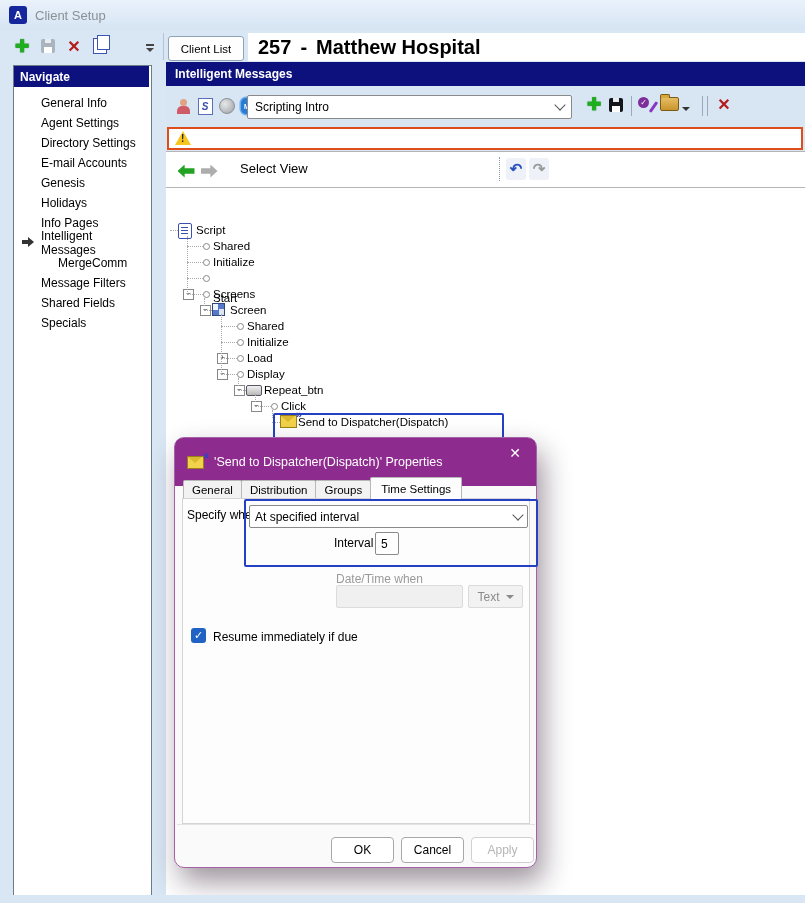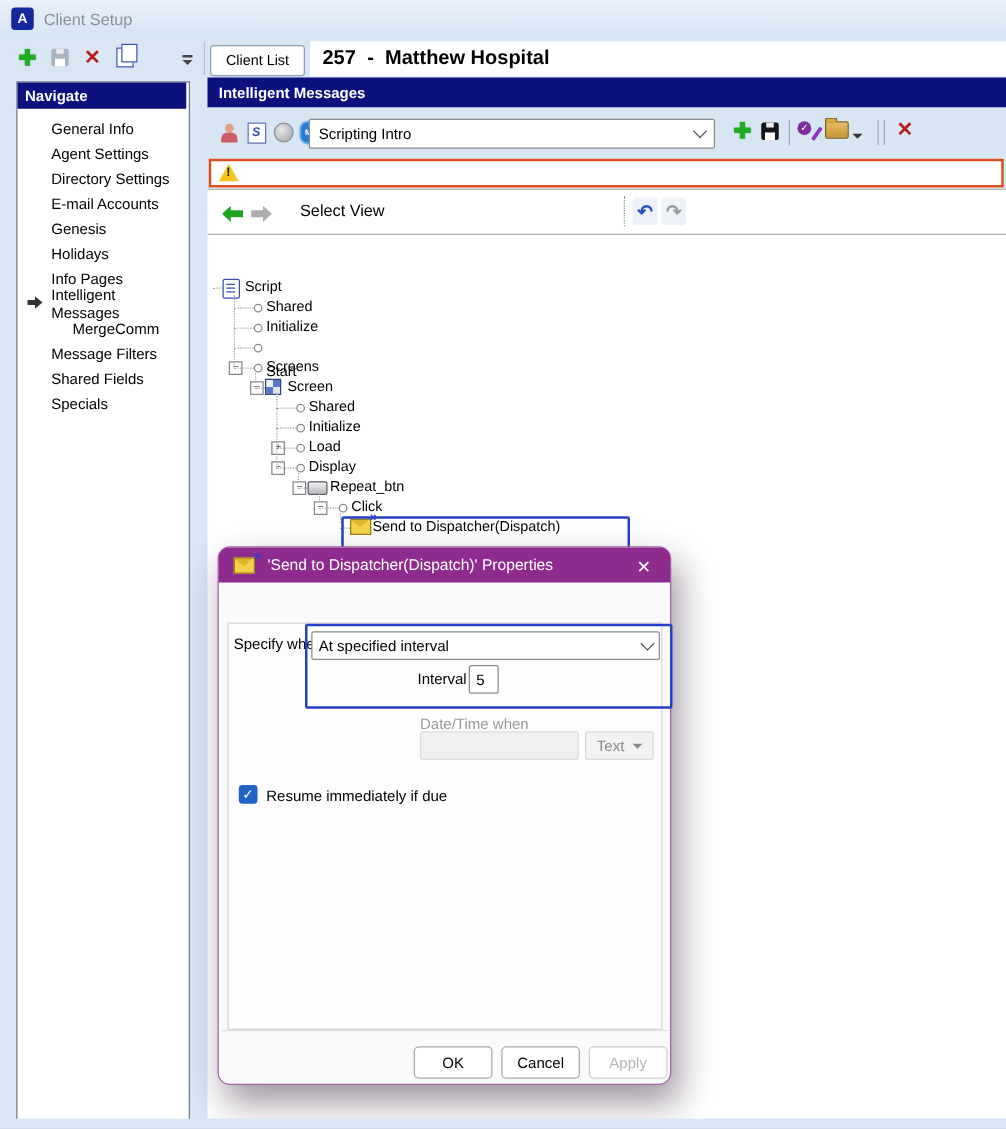--- a/index.html
+++ b/index.html
@@ -24,21 +24,21 @@
   .copyic{width:12px;height:14px;background:#fff;border:1px solid #3c54b4;position:relative;}
   .copyic::before{content:"";position:absolute;left:3px;top:-4px;width:11px;height:13px;background:#fff;border:1px solid #3c54b4;}
   .overflow{width:10px;height:14px;}
   .overflow::before{content:"";display:block;width:8px;border-top:2px solid #444;margin:2px auto 2px;}
   .overflow::after{content:"";display:block;width:0;height:0;margin:0 auto;border-left:4px solid transparent;
     border-right:4px solid transparent;border-top:4px solid #444;}
   #vline1{left:163px;top:33px;width:1px;height:27px;background:#b4c4d6;}
   #clientlist-btn{left:168px;top:36px;width:74px;height:23px;background:#fefefe;border:1px solid #8fa3b8;
     border-radius:3px;font-size:11.5px;display:flex;align-items:center;justify-content:center;}
   #client-header{left:248px;top:33px;width:557px;height:28px;background:#fff;display:flex;align-items:center;}
-  #client-header span{font-size:16px;font-weight:bold;}
+  #client-header span{font-size:20px;font-weight:bold;}
   #client-header .dash{font-weight:bold;margin:0 9px;}
   
   #sidebar{left:13px;top:65px;width:137px;height:830px;background:#fff;border:1px solid #6e7b88;}
   #nav-header{left:14px;top:66px;width:135px;height:21px;background:#0d117e;color:#fff;
     font-size:12px;font-weight:bold;display:flex;align-items:center;padding-left:6px;box-sizing:border-box;}
   .side-item{position:absolute;left:14px;width:135px;height:20px;font-size:12px;display:flex;
     align-items:center;padding-left:27px;box-sizing:border-box;}
   .sel-arrow{position:absolute;left:8px;top:4px;width:12px;height:10px;}
   .sel-arrow::before{content:"";position:absolute;left:0;top:3px;width:6px;height:4px;background:#333;}
   .sel-arrow::after{content:"";position:absolute;left:6px;top:0;width:0;height:0;
@@ -106,21 +106,21 @@
     background:conic-gradient(#5577cc 25%,#dde4f2 0 50%,#5577cc 0 75%,#eef2fa 0);}
   .btnic{position:absolute;width:14px;height:9px;border:1px solid #556;border-radius:2px;background:linear-gradient(#f2f2f2,#b8b8b8);}
   .envic{position:absolute;width:15px;height:11px;background:#f2d24a;border:1px solid #99801a;}
   .envic::before{content:"";position:absolute;left:0;top:0;width:0;height:0;
     border-left:7px solid transparent;border-right:7px solid transparent;border-top:6px solid #d9b82e;}
   .envic::after{content:"»";position:absolute;right:-6px;top:-8px;color:#2244cc;font-size:11px;font-weight:bold;}
   .hl-box{position:absolute;border:2px solid #2540c4;border-radius:2px;}
   
   #dialog{left:174px;top:437px;width:363px;height:431px;background:#fbfafb;border:1.5px solid #a661a6;
     border-radius:10px;box-shadow:6px 14px 28px rgba(40,20,40,.45);box-sizing:border-box;}
-  #dlg-title{position:absolute;left:0;top:0;width:100%;height:28px;background:#8e2b8e;border-radius:8px 8px 0 0;
+  #dlg-title{position:absolute;left:0;top:0;width:100%;height:48px;background:#8e2b8e;border-radius:8px 8px 0 0;
     display:flex;align-items:center;color:#fff;font-size:12.5px;}
   #dlg-close{position:absolute;right:12px;top:6px;color:#fff;font-size:14px;width:18px;height:18px;
     display:flex;align-items:center;justify-content:center;}
   .dtabs{position:absolute;left:8px;top:39px;display:flex;align-items:flex-end;}
   .dtab{border:1px solid #b8b8b8;border-bottom:none;background:#f2f2f2;font-size:11.5px;
     padding:3px 8px 3px;margin-right:-1px;border-radius:2px 2px 0 0;position:relative;}
   .dtab.active{background:#fdfdfd;padding:5px 10px 4px;z-index:3;}
   #dlg-pane{position:absolute;left:7px;top:60px;width:348px;height:326px;background:#fdfdfd;border:1px solid #d4d4d4;box-sizing:border-box;}
   .dlabel{position:absolute;font-size:12px;}
   .dlabel.gray{color:#9a9a9a;}
@@ -357,20 +357,26 @@
       <div class="vguide abs" style="left: 272px; top: 410px; height: 8px;"></div>
     </div>
   <div class="hl-box abs" style="left:273px;top:413px;width:227px;height:23px;"></div>
 
   <div class="abs" id="dialog">
     <div id="dlg-title">
       <span class="envic" style="position:relative;left:12px;margin-right:22px;"></span>
       <span>'Send to Dispatcher(Dispatch)' Properties</span>
       <span id="dlg-close">✕</span>
     </div>
+    <div class="dtabs" id="dlg-tabs">
+        <div class="dtab">General</div>
+        <div class="dtab">Distribution</div>
+        <div class="dtab">Groups</div>
+        <div class="dtab active">Time Settings</div>
+      </div>
     <div id="dlg-pane"></div>
 
     <div class="dlabel" style="left:12px;top:70px;">Specify when job is due</div>
     <div class="hl-box" style="left:69px;top:61px;width:290px;height:64px;z-index:4;"></div>
     <div class="dinput" style="left:74px;top:67px;width:279px;height:23px;">
       <span>At specified interval</span>
       <span class="chev"></span>
     </div>
     <div class="dlabel" style="left:159px;top:98px;">Interval</div>
     <div class="dinput" style="left:200px;top:94px;width:24px;height:23px;">5</div>

